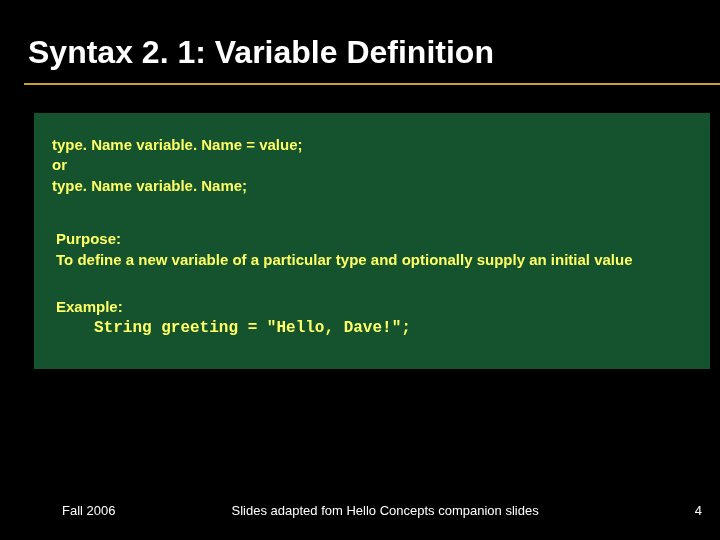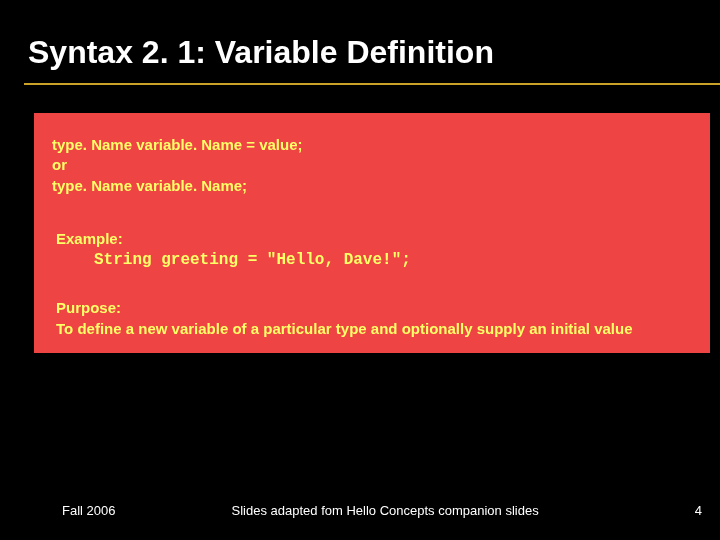--- a/index.html
+++ b/index.html
@@ -20,23 +20,23 @@
     font-weight: bold;
     color: #ffffff;
     padding: 22px 10px 8px 12px;
   }
   .title-rule {
     margin: 0 12px 0 12px;
     border: none;
     border-top: 2px solid #c9a227;
   }
   .content-box {
-    background: #ef4444;
+    background: #14532d;
     margin: 28px 22px 0 22px;
-    padding: 18px 14px 12px 14px;
+    padding: 18px 14px 28px 14px;
   }
   .syntax-block {
     font-family: Arial, Helvetica, sans-serif;
     font-size: 15px;
     font-weight: bold;
     color: #ffff66;
     line-height: 1.35;
     white-space: pre-line;
     margin-bottom: 34px;
   }
@@ -92,27 +92,27 @@
   <div class="title">Syntax 2. 1: Variable Definition</div>
   <hr class="title-rule">
 
   <div class="content-box">
 
     <div class="syntax-block">type. Name variable. Name = value;
 or
 type. Name variable. Name;</div>
 
     <div class="section">
-      <span class="section-label">Example:</span>
-      <span class="example-code">String greeting = "Hello, Dave!";</span>
+      <span class="section-label">Purpose:</span>
+      <span class="purpose-text">To define a new variable of a particular type and optionally supply an initial value</span>
     </div>
 
     <div class="section">
-      <span class="section-label">Purpose:</span>
-      <span class="purpose-text">To define a new variable of a particular type and optionally supply an initial value</span>
+      <span class="section-label">Example:</span>
+      <span class="example-code">String greeting = "Hello, Dave!";</span>
     </div>
 
   </div>
 
   <div class="footer">
     <span class="footer-left">Fall 2006</span>
     <span class="footer-center">Slides adapted fom Hello Concepts companion slides</span>
     <span class="footer-right">4</span>
   </div>
 

